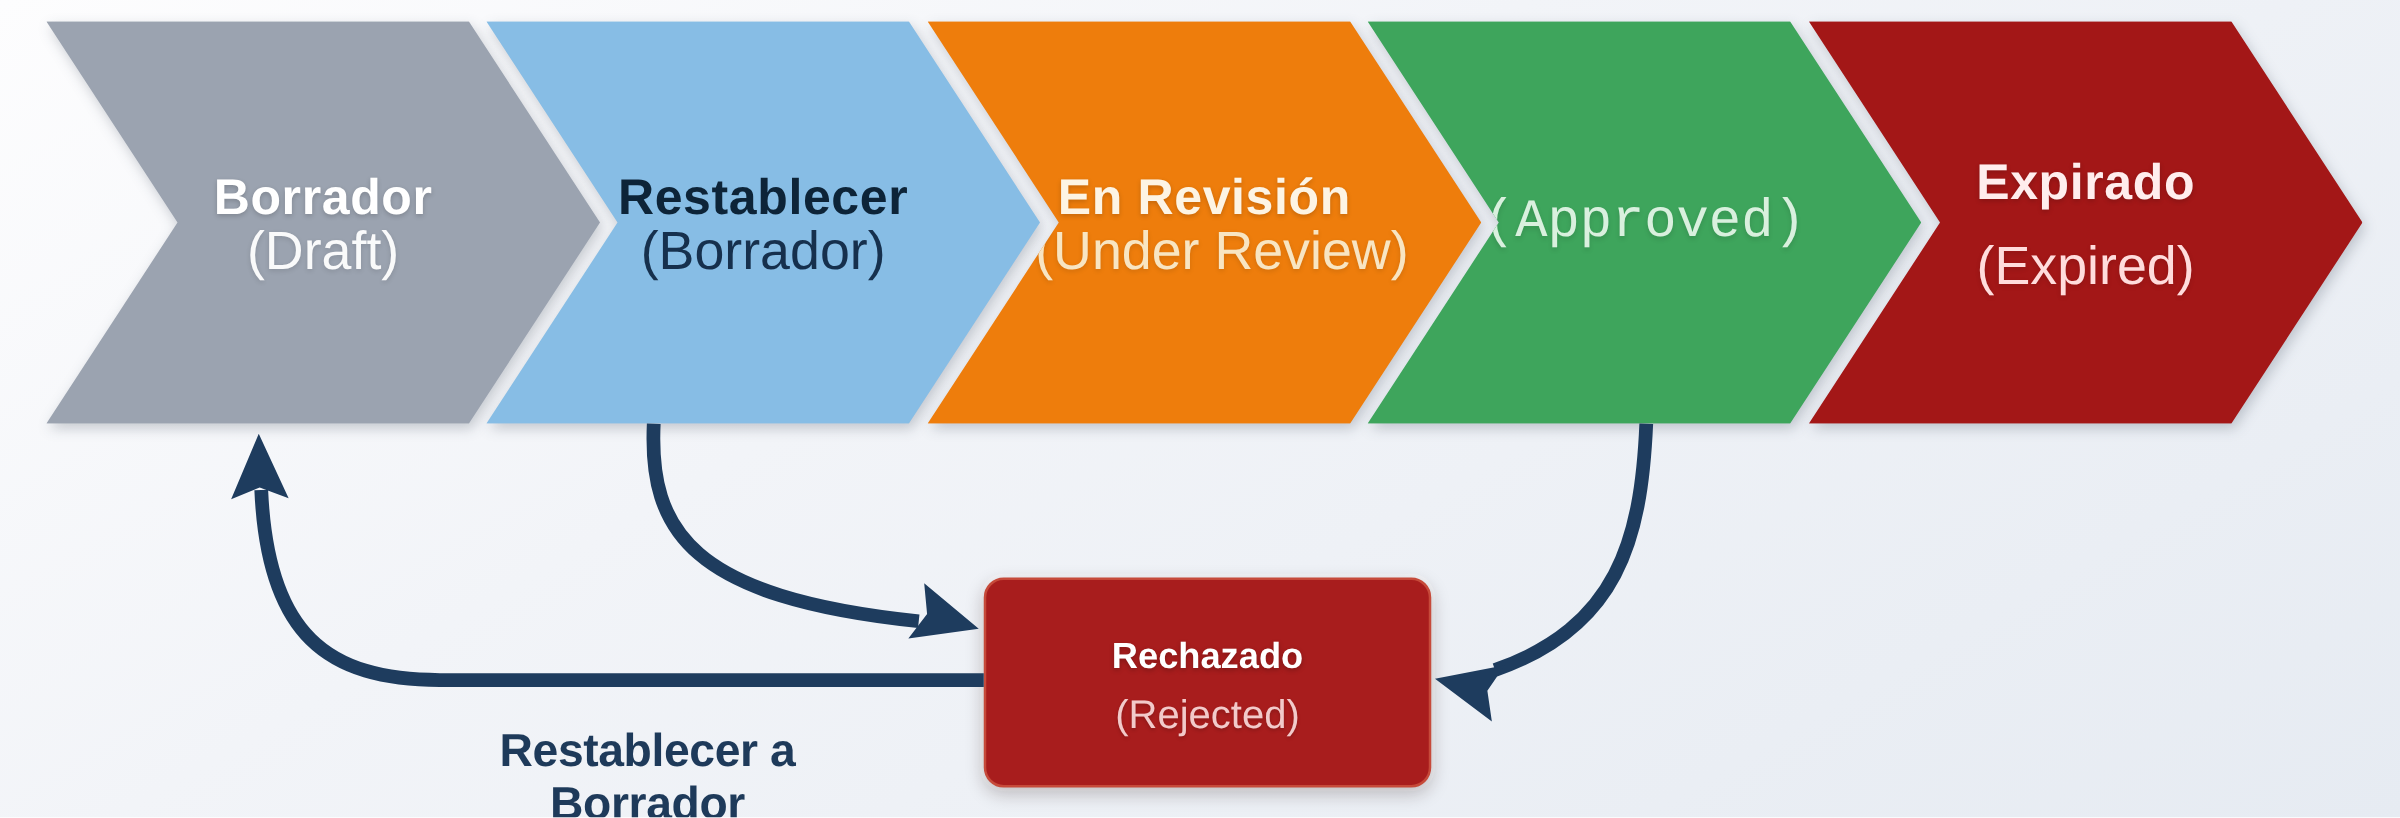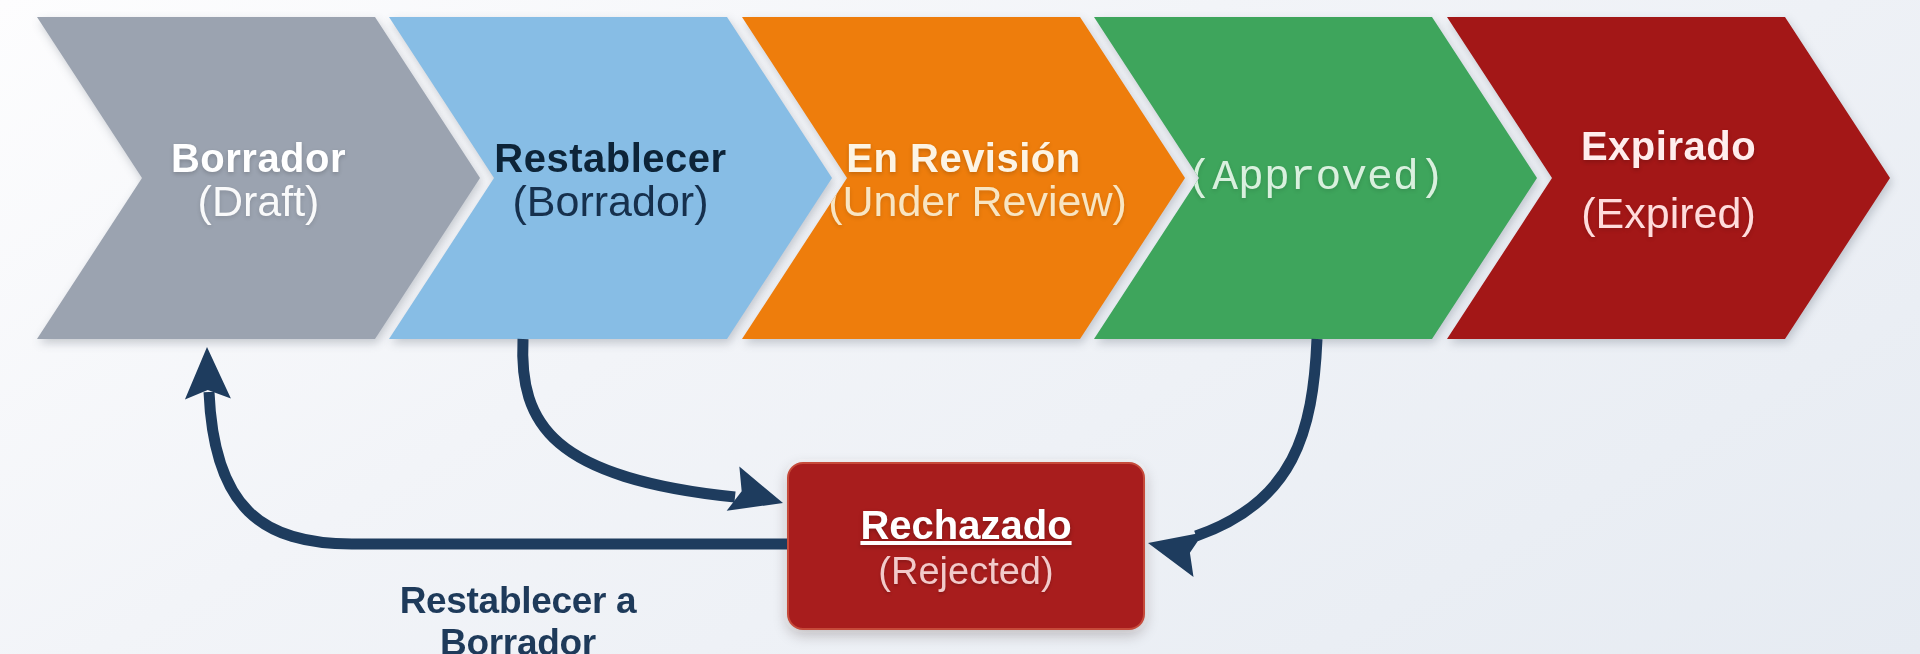--- a/index.html
+++ b/index.html
@@ -40,26 +40,25 @@
     position:absolute; left:787px; top:462px;
     width:358px; height:168px;
     border-radius:16px;
     border:2px solid #c64a3a;
     box-sizing:border-box;
     display:flex; flex-direction:column; align-items:center; justify-content:center;
     text-align:center;
     box-shadow:0 5px 14px rgba(40,20,20,0.25), 0 0 0 3px rgba(255,255,255,0.35);
   }
   #rejected-box .title {
-    font-size:40px; font-weight:bold; line-height:50px;
+    font-size:29px; font-weight:bold; line-height:50px;
     text-shadow:0 2px 4px rgba(0,0,0,0.25);
-    text-decoration:underline;
   }
   #rejected-box .subtitle {
-    font-size:38px; font-weight:normal; line-height:42px;
+    font-size:32px; font-weight:normal; line-height:42px;
     text-shadow:0 2px 3px rgba(0,0,0,0.18);
   }
   #reset-label {
     position:absolute; left:317px; top:580px; width:402px;
     text-align:center;
     font-size:37px; font-weight:bold; letter-spacing:-0.3px;
   }
   #arrows { position:absolute; left:0; top:0; pointer-events:none; }
 </style>
 </head>

